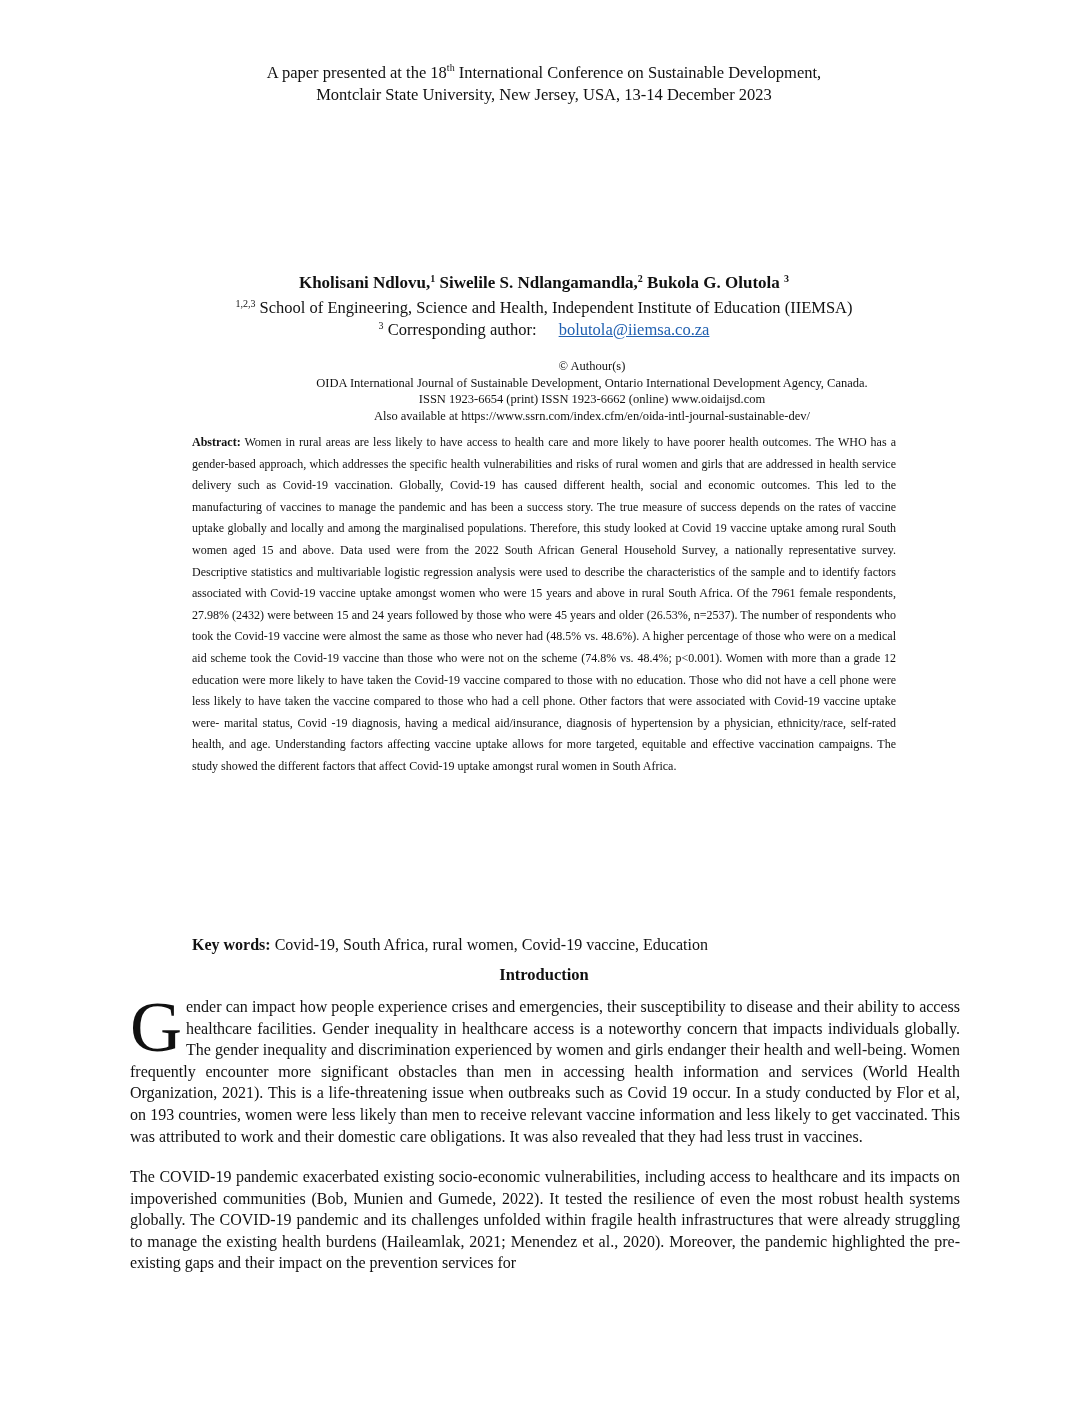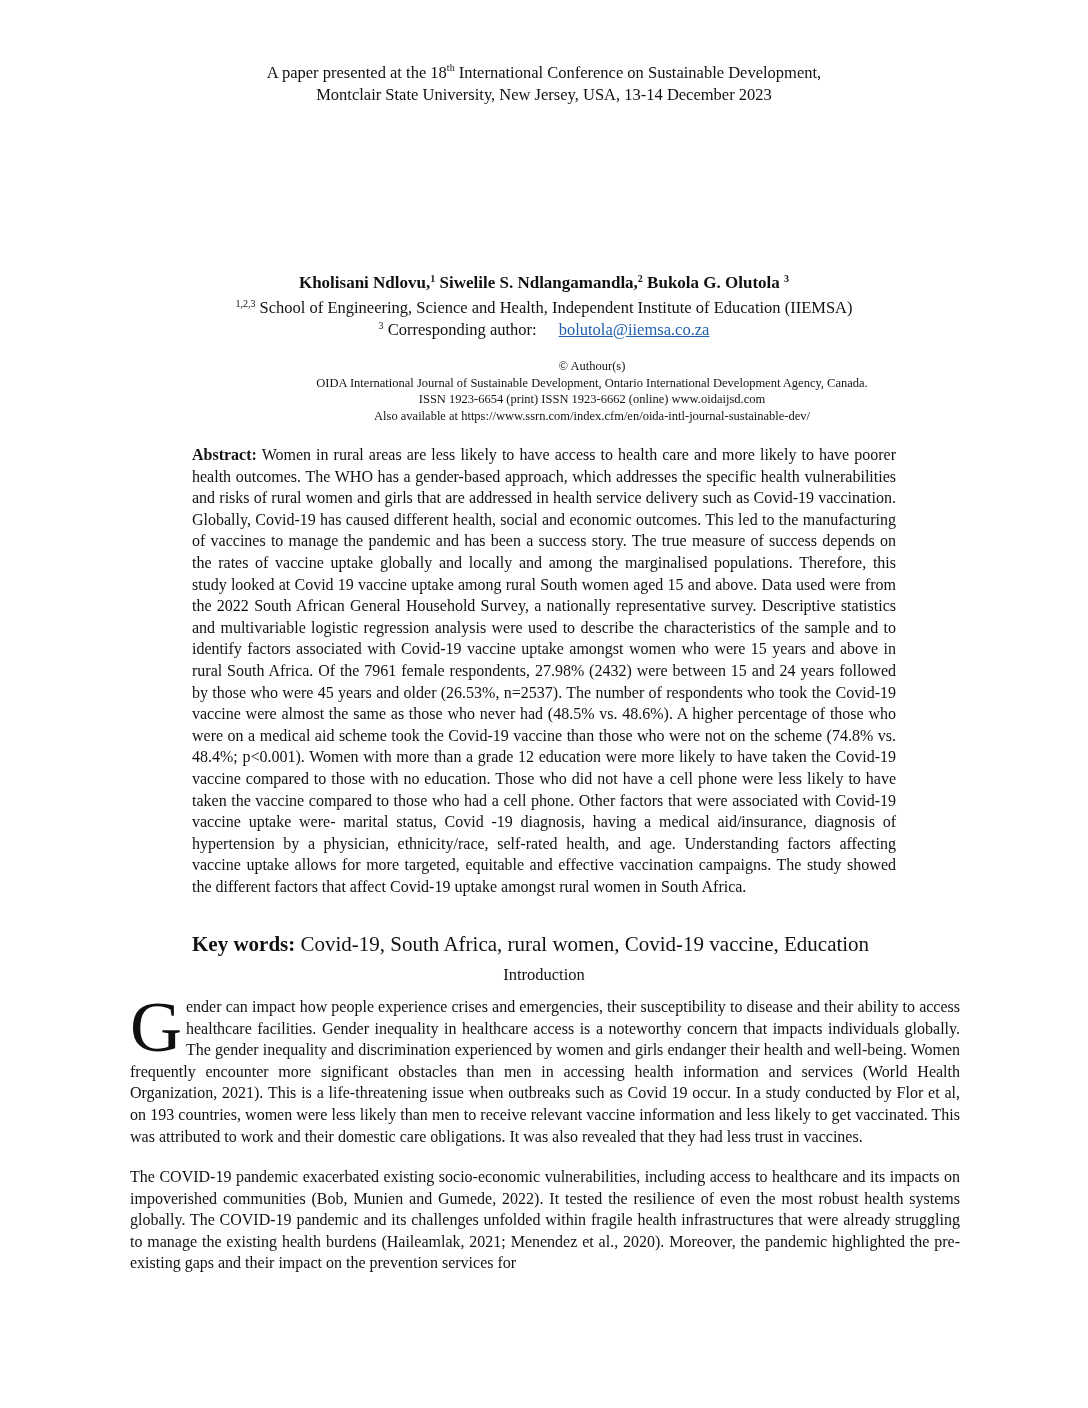--- a/index.html
+++ b/index.html
@@ -14,27 +14,27 @@
   .authors { position: absolute; top: 272px; left: 0; width: 1088px; text-align: center;
              font-weight: bold; font-size: 17px; line-height: 21px; }
   .authors sup, .affil sup, .corr sup { font-size: 10px; vertical-align: 6px; line-height: 0; }
   .affil { position: absolute; top: 298px; left: 0; width: 1088px; text-align: center;
            font-size: 16.5px; line-height: 20px; }
   .corr { position: absolute; top: 320px; left: 0; width: 1088px; text-align: center;
           font-size: 16.5px; line-height: 20px; }
   .corr a { color: #1f5fb0; text-decoration: underline; margin-left: 22px; }
   .pub { position: absolute; top: 358px; left: 0; width: 1088px; text-align: center;
          font-size: 12.5px; line-height: 16.5px; margin-left: 48px; }
-  .abstract { position: absolute; top: 444px; left: 192px; width: 704px;
-              font-size: 16px; line-height: 21.6px; text-align: justify; }
+  .abstract { position: absolute; top: 432px; left: 192px; width: 704px;
+              font-size: 12px; line-height: 21.6px; text-align: justify; }
   .abstract b { font-weight: bold; }
   .keywords { position: absolute; top: 934px; left: 192px; width: 704px;
-              font-size: 21px; line-height: 21px; }
+              font-size: 16px; line-height: 21px; }
   .intro-heading { position: absolute; top: 964px; left: 0; width: 1088px; text-align: center;
-                   font-weight: normal; font-size: 16.5px; line-height: 22px; }
+                   font-weight: bold; font-size: 16.5px; line-height: 22px; }
   .intro { position: absolute; top: 996px; left: 130px; width: 830px;
            font-size: 16px; line-height: 21.6px; text-align: justify; }
   .dropcap { float: left; font-size: 72px; line-height: 58px; margin: 2px 4px 0 0;
              font-family: "Liberation Serif", serif; }
   .para2 { position: absolute; top: 1166px; left: 130px; width: 830px;
            font-size: 16px; line-height: 21.6px; text-align: justify; }
 </style>
 </head>
 <body>
 

